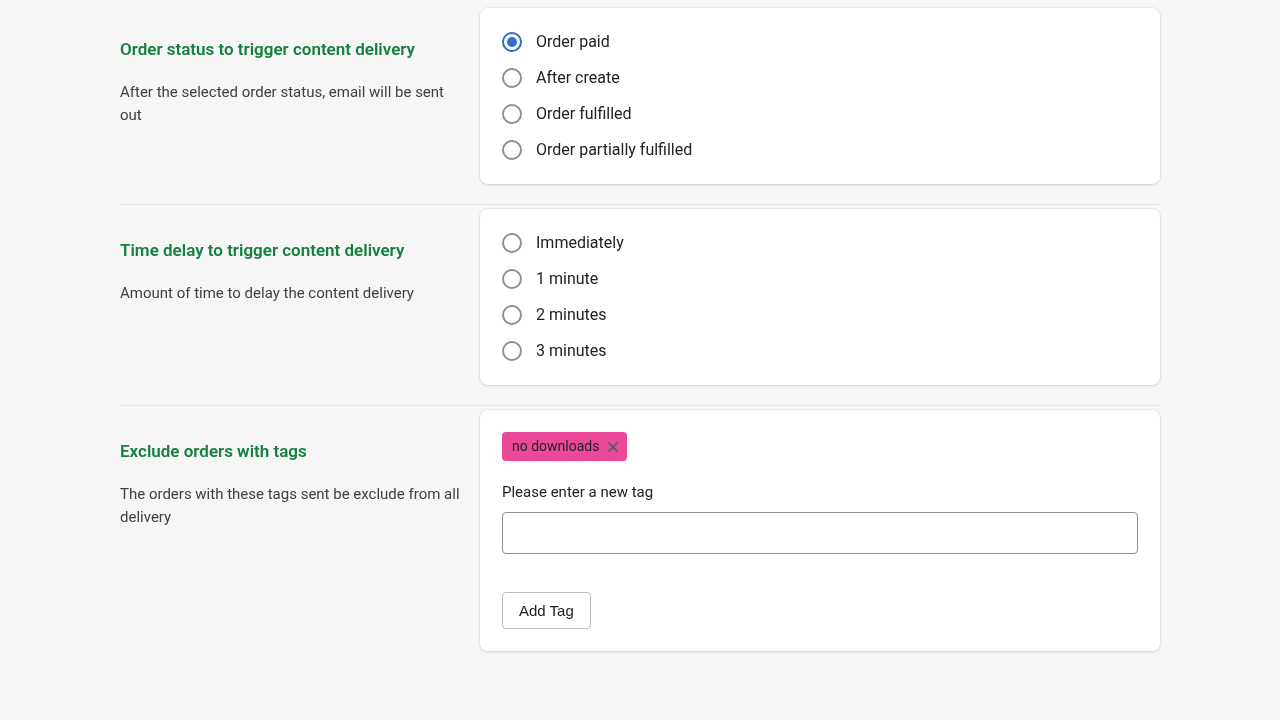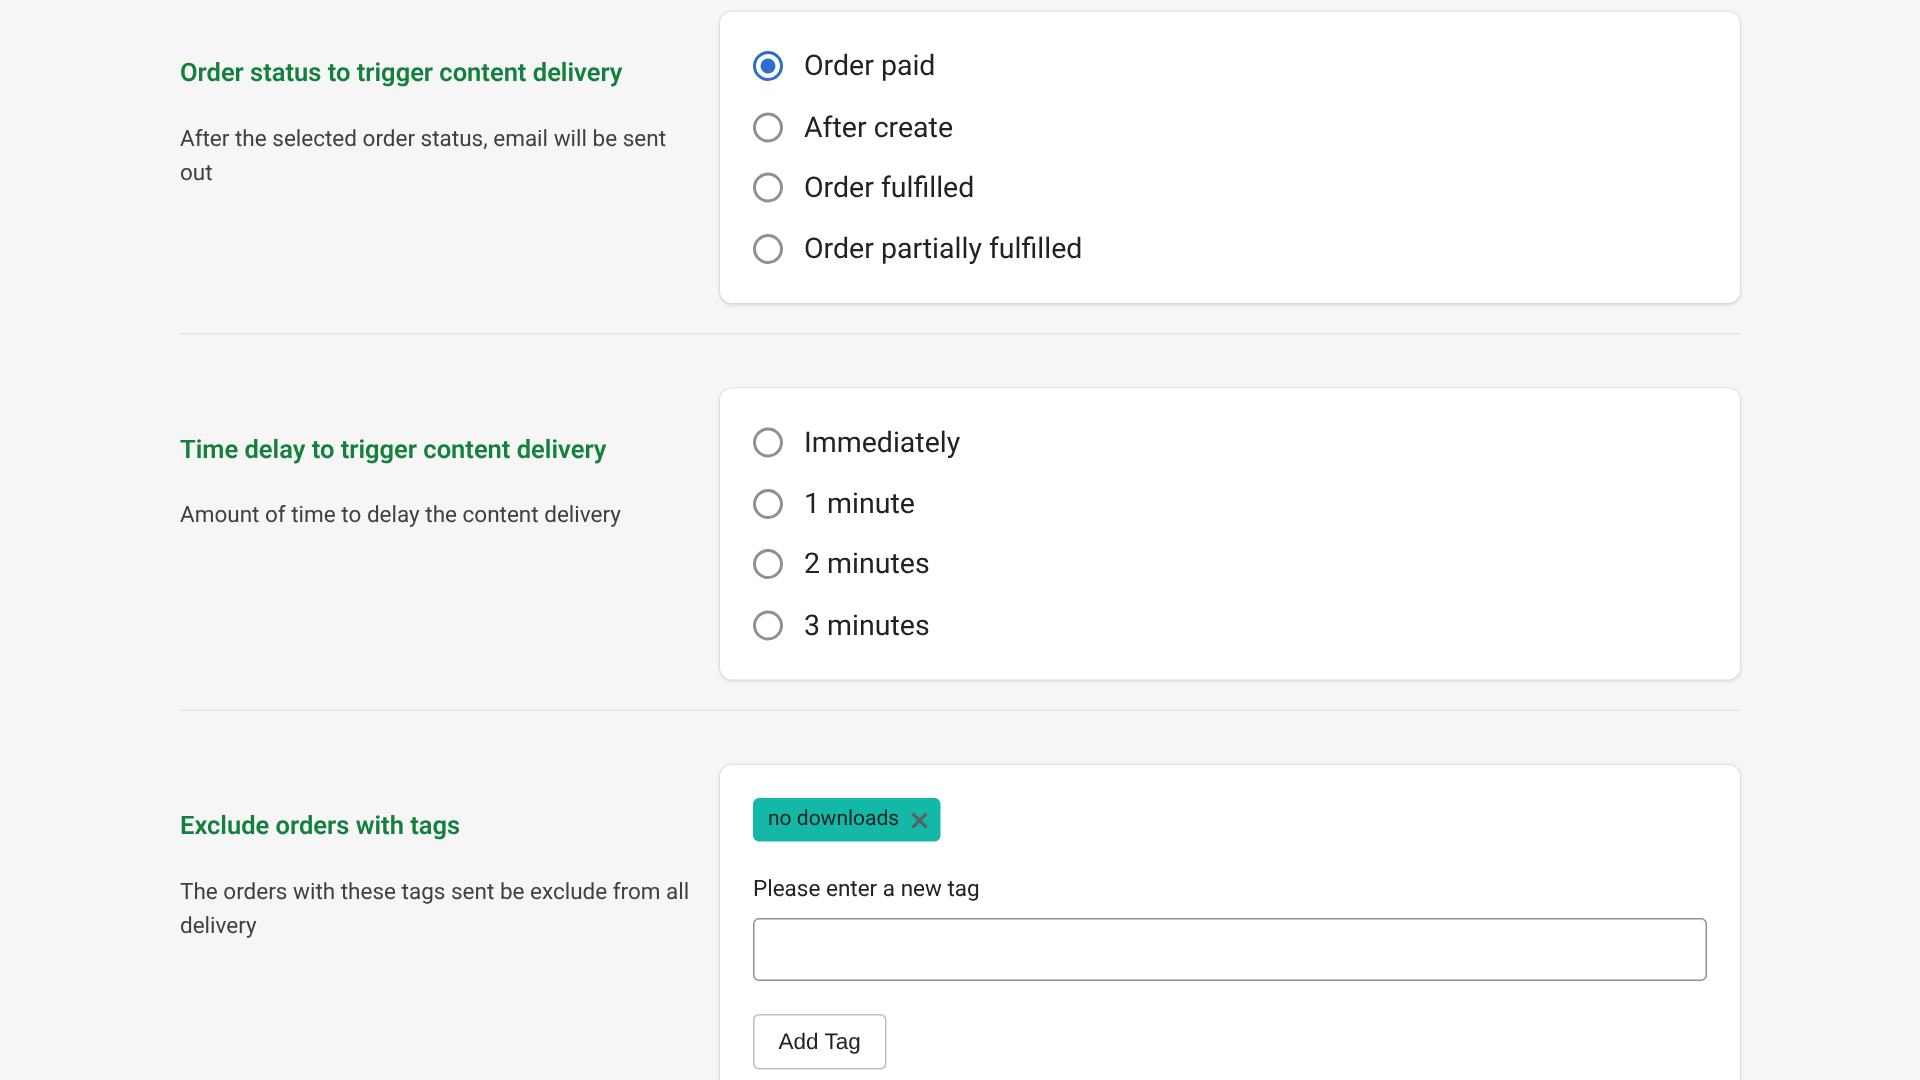--- a/index.html
+++ b/index.html
@@ -19,21 +19,21 @@
       margin: 0 auto;
       padding: 8px 0 20px;
     }
     .section {
       display: flex;
       gap: 20px;
       padding: 0 0 20px;
     }
     .section + .section {
       border-top: 1px solid #e1e3e5;
-      padding-top: 36px;
+      padding-top: 4px;
     }
     .section-text {
       flex: 0 0 340px;
       padding-top: 30px;
     }
     .section-text h3 {
       font-size: 17px;
       font-weight: 600;
       color: #15803d;
       margin-bottom: 20px;
@@ -79,28 +79,28 @@
       position: absolute;
       top: 50%;
       left: 50%;
       transform: translate(-50%, -50%);
       width: 10px;
       height: 10px;
       border-radius: 50%;
       background: #2c6ecb;
     }
     .radio-label {
-      font-size: 19px;
+      font-size: 16px;
       color: #202223;
     }
     .tag-chip {
       display: inline-flex;
       align-items: center;
       gap: 8px;
-      background: #14b8a6;
+      background: #ec4899;
       color: #202223;
       padding: 4px 8px 4px 10px;
       border-radius: 4px;
       font-size: 14px;
       margin-bottom: 20px;
     }
     .tag-chip .x-icon {
       width: 12px;
       height: 12px;
       cursor: pointer;
@@ -134,20 +134,21 @@
     }
     .btn {
       display: inline-block;
       border: 1px solid #babfc3;
       background: #fff;
       color: #202223;
       font-size: 15px;
       padding: 9px 16px;
       border-radius: 4px;
       cursor: pointer;
+      margin-top: 16px;
     }
   </style>
 </head>
 <body>
 
 <div class="container">
 
   <div class="section">
     <div class="section-text">
       <h3>Order status to trigger content delivery</h3>

